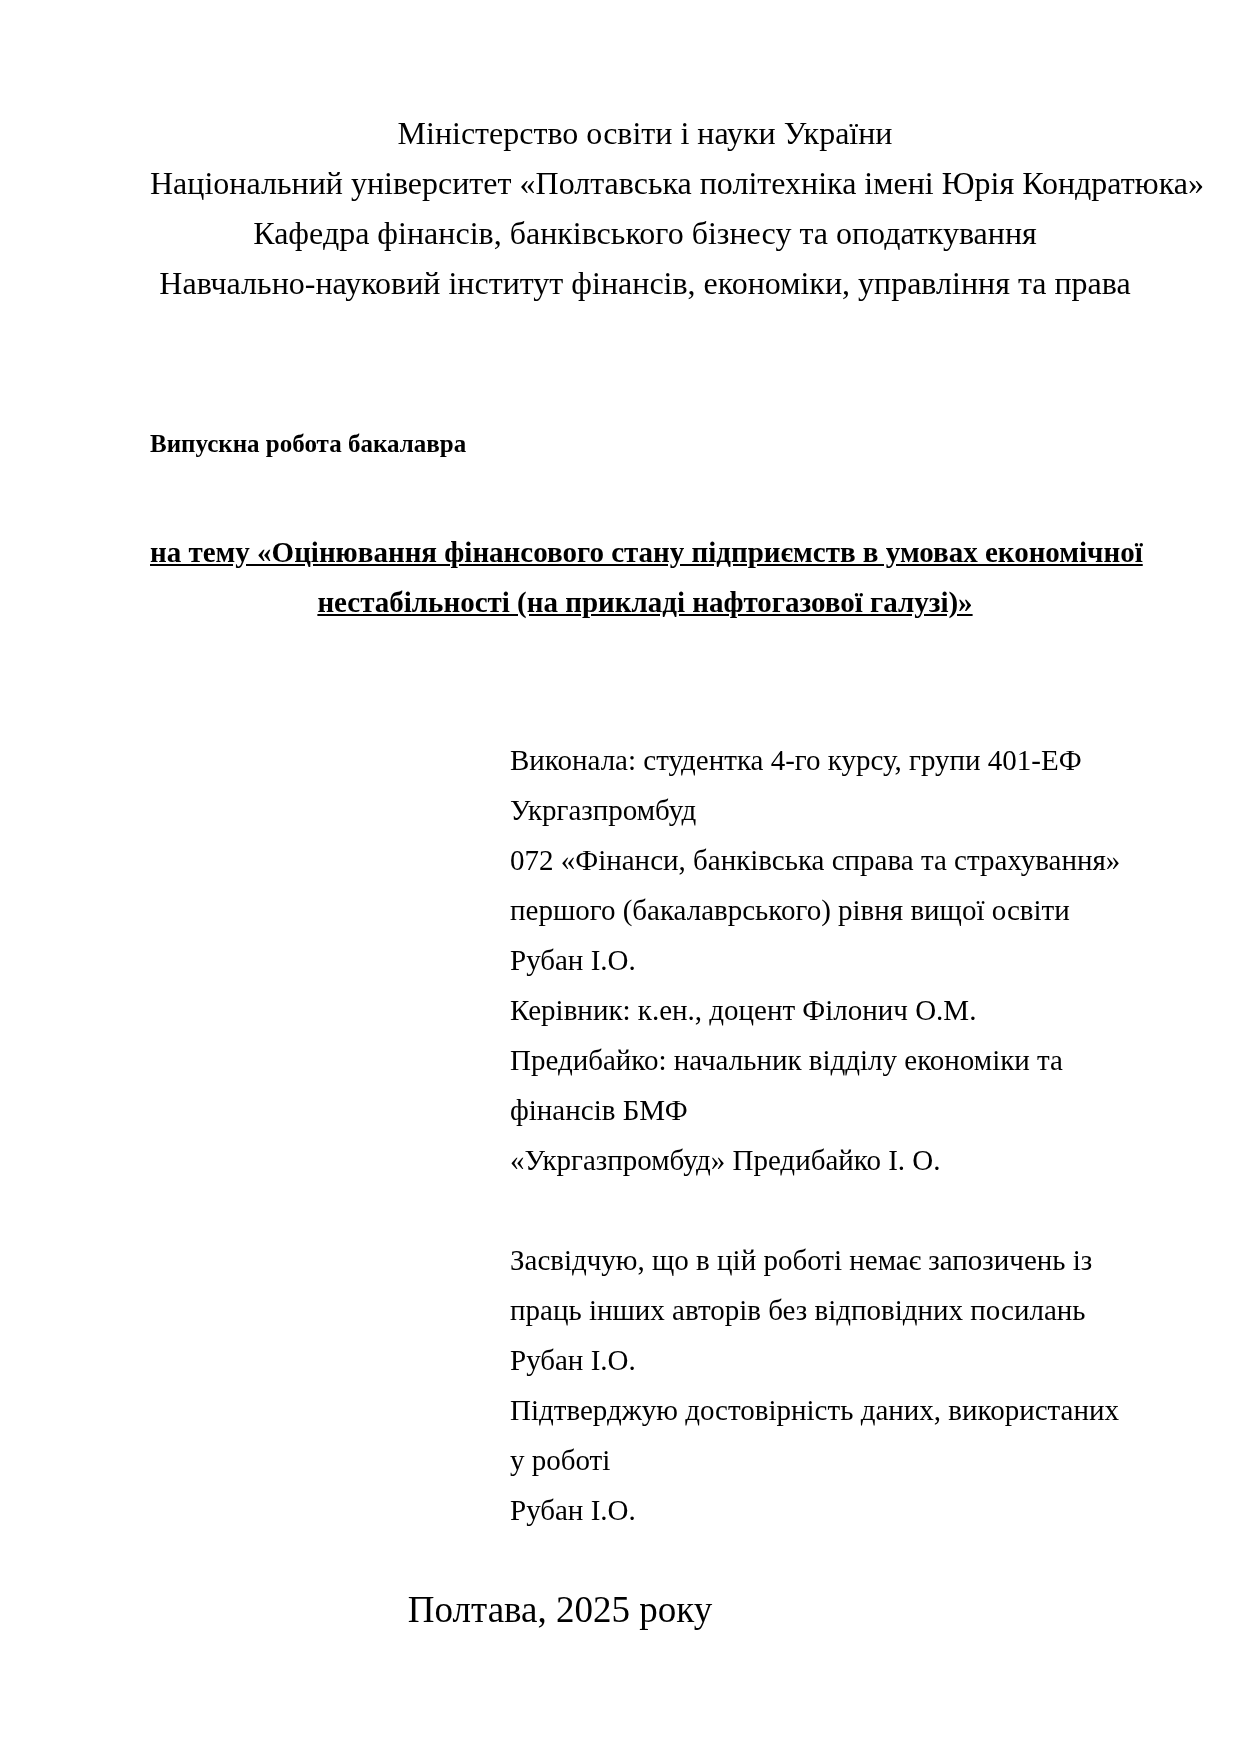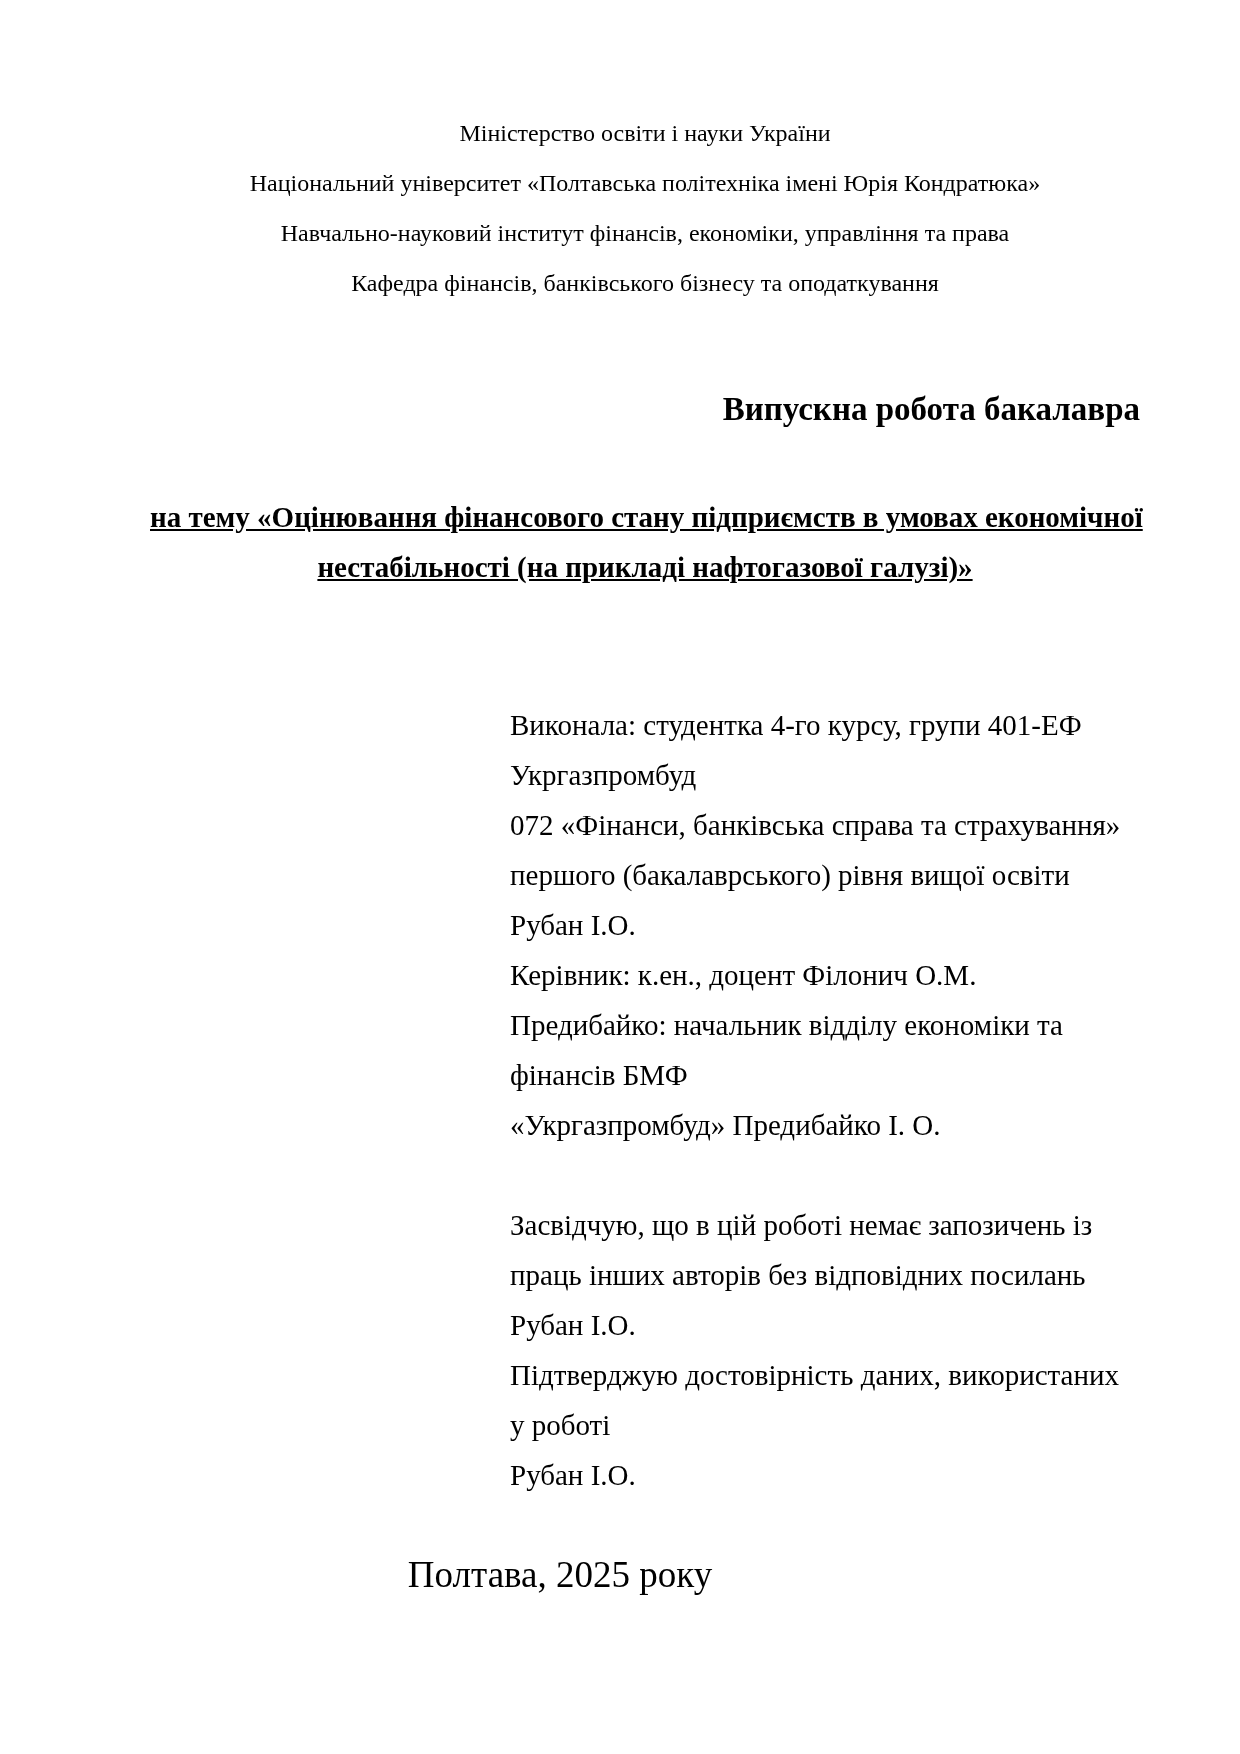--- a/index.html
+++ b/index.html
@@ -16,28 +16,28 @@
     width: 1240px;
     height: 1754px;
     background: #ffffff;
     overflow: hidden;
   }
   .content {
     padding: 108px 100px 0 150px; 
   }
   .header-block p {
     text-align: center;
-    font-size: 24px;
+    font-size: 32px;
     line-height: 50px;
     white-space: nowrap;
   }
   .thesis-title {
-    margin-top: 75px;
-    text-align: right;
-    font-size: 33px;
+    margin-top: 110px;
+    text-align: left;
+    font-size: 25px;
     font-weight: bold;
     line-height: 52px;
     white-space: nowrap;
   }
   .topic-block {
     margin-top: 57px;
   }
   .topic-block p {
     text-align: center;
     font-size: 29px;
@@ -69,22 +69,22 @@
 </style>
 </head>
 <body>
 
 <div class="page">
   <div class="content">
 
     <div class="header-block">
       <p>Міністерство освіти і науки України</p>
       <p>Національний університет «Полтавська політехніка імені Юрія Кондратюка»</p>
+      <p>Кафедра фінансів, банківського бізнесу та оподаткування</p>
       <p>Навчально-науковий інститут фінансів, економіки, управління та права</p>
-      <p>Кафедра фінансів, банківського бізнесу та оподаткування</p>
     </div>
 
     <h1 class="thesis-title">Випускна робота бакалавра</h1>
 
     <div class="topic-block">
       <p>на тему «Оцінювання фінансового стану підприємств в умовах економічної</p>
       <p>нестабільності (на прикладі нафтогазової галузі)»</p>
     </div>
 
     <div class="credits-block">

